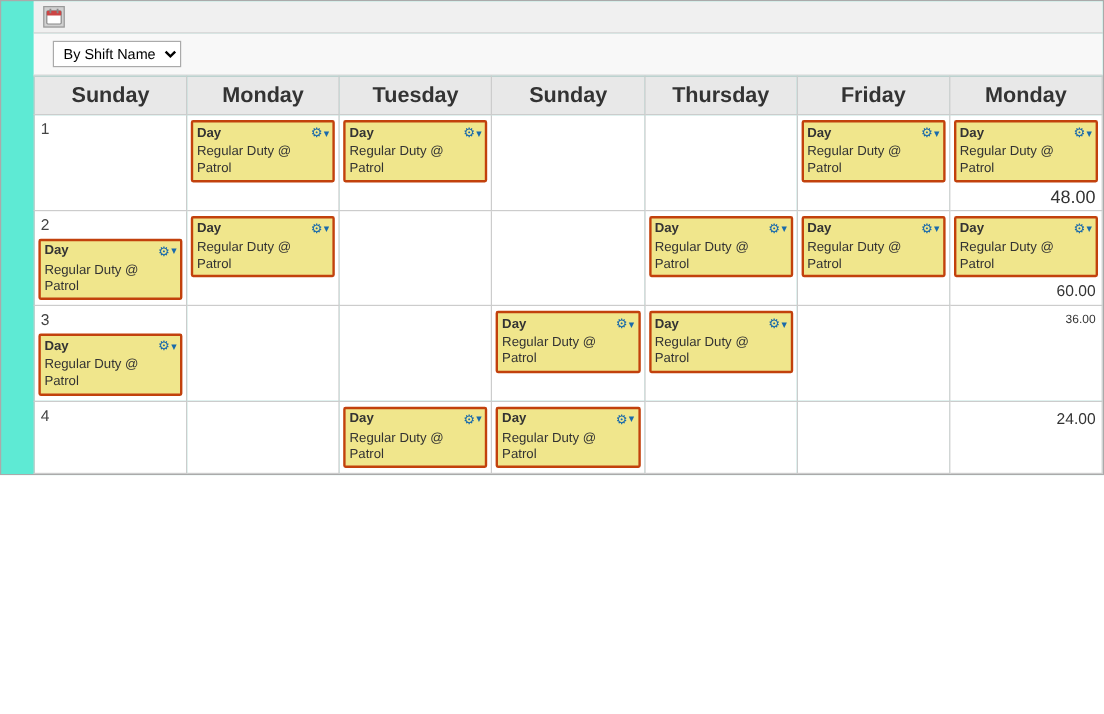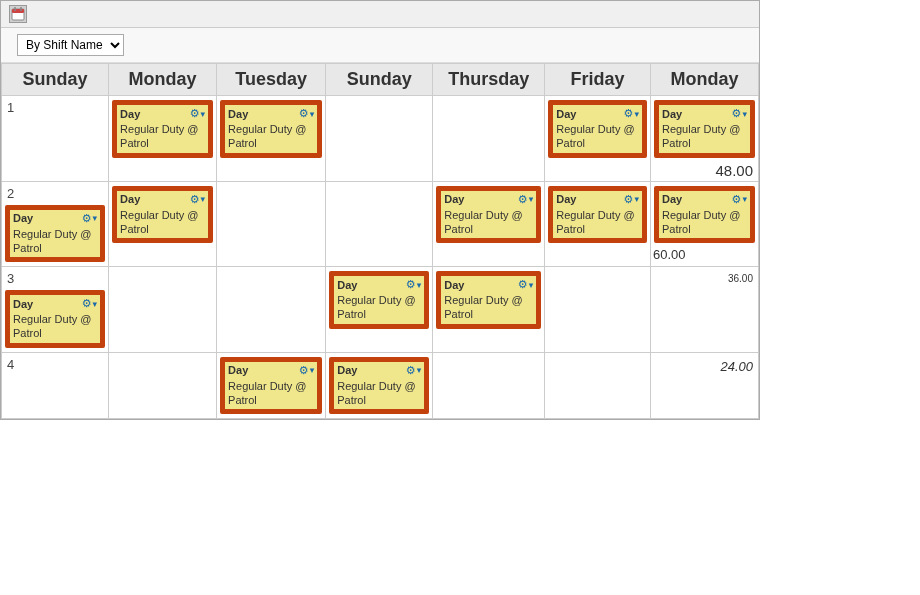--- a/index.html
+++ b/index.html
@@ -1,21 +1,22 @@
 <!DOCTYPE html>
 <html><head>
   <meta charset="utf-8">
   <style>
     * { box-sizing: border-box; margin: 0; padding: 0; }
     body { font-family: Arial, sans-serif; font-size: 12px; background: #fff; }
 
     .app-container {
-      width: 760px;
+      width: 920px;
       border: 1px solid #aaa;
       background: #5eead4;
+      padding-left: 27px;
     }
 
     
     .title-bar {
       display: flex;
       align-items: center;
       padding: 4px 8px;
       background: #f0f0f0;
       border-bottom: 1px solid #ccc;
       gap: 6px;
@@ -75,21 +76,21 @@
     .week-num {
       font-size: 13px;
       color: #444;
       padding: 2px 3px;
       display: block;
     }
 
     
     .shift-card {
       background: #f0e68c;
-      border: 5px solid #c2410c;
+      border: 2px solid #c2410c;
       margin: 2px 1px;
       padding: 2px 3px;
       border-radius: 2px;
     }
     .shift-header {
       display: flex;
       align-items: center;
       justify-content: space-between;
       margin-bottom: 2px;
     }
@@ -242,21 +243,21 @@
             </div>
           </td>
           <td style="min-height: 90px; vertical-align: top; padding: 2px;">
             <div class="shift-card">
               <div class="shift-header">
                 <span class="shift-name">Day</span>
                 <span class="shift-gear">⚙<span style="font-size:9px">▾</span></span>
               </div>
               <div class="shift-desc">Regular Duty @ Patrol</div>
             </div>
-            <div style="text-align: left; margin-top: 4px; color: rgb(51, 51, 51); font-size: 13px; padding-right: 3px;">60.00</div>
+            <div style="text-align: right; margin-top: 4px; color: rgb(51, 51, 51); font-size: 13px; padding-right: 3px;">60.00</div>
           </td>
         </tr>
         <tr>
           <td style="min-height: 90px; vertical-align: top; padding: 2px;">
             <span class="week-num">3</span>
             <div class="shift-card">
               <div class="shift-header">
                 <span class="shift-name">Day</span>
                 <span class="shift-gear">⚙<span style="font-size:9px">▾</span></span>
               </div>
@@ -307,19 +308,19 @@
               <div class="shift-header">
                 <span class="shift-name">Day</span>
                 <span class="shift-gear">⚙<span style="font-size:9px">▾</span></span>
               </div>
               <div class="shift-desc">Regular Duty @ Patrol</div>
             </div>
           </td>
           <td style="min-height: 90px; vertical-align: top; padding: 2px;"></td>
           <td style="min-height: 90px; vertical-align: top; padding: 2px;"></td>
           <td style="min-height: 90px; vertical-align: top; padding: 2px;">
-            <div style="text-align: right; margin-top: 4px; color: rgb(51, 51, 51); font-size: 13px; padding-right: 3px; font-style: italic;">24.00</div>
+            <div style="text-align: right; margin-top: 4px; color: rgb(51, 51, 51); font-size: 13px; padding-right: 3px;">24.00</div>
           </td>
         </tr>
       </tbody>
   </table>
 
 </div>
 
 </body></html>

